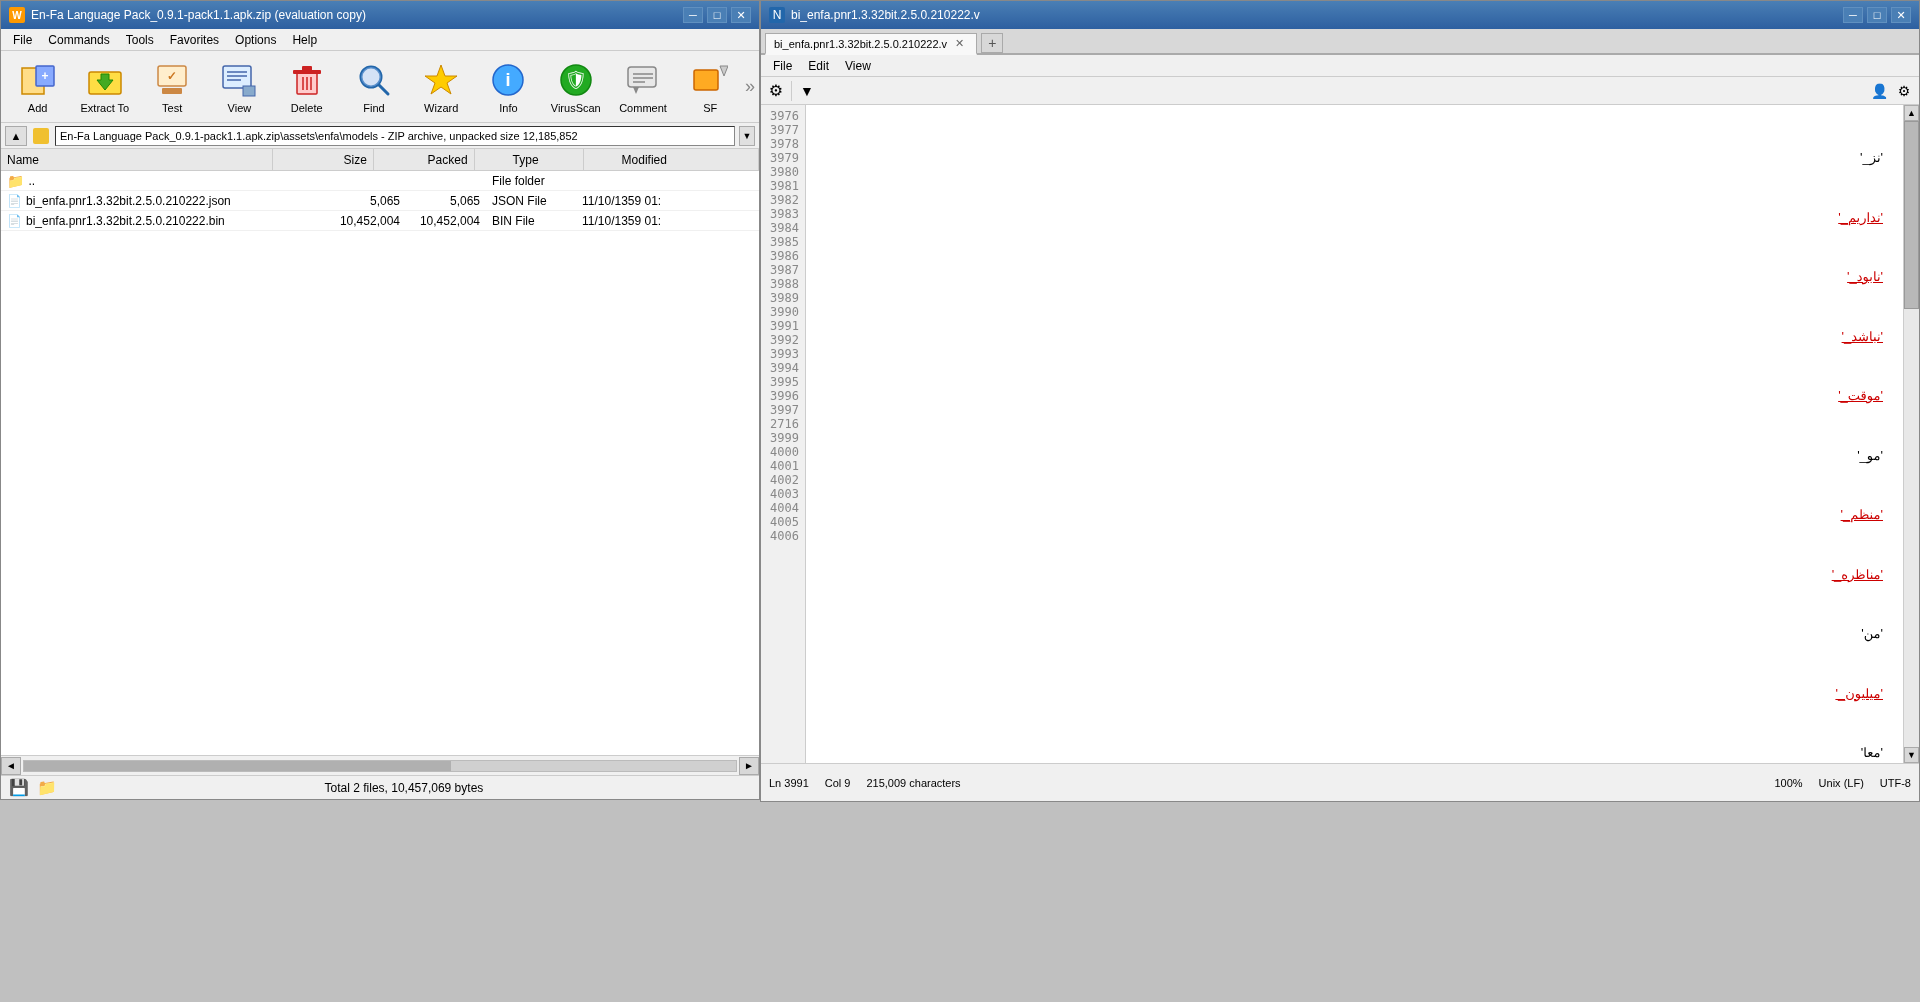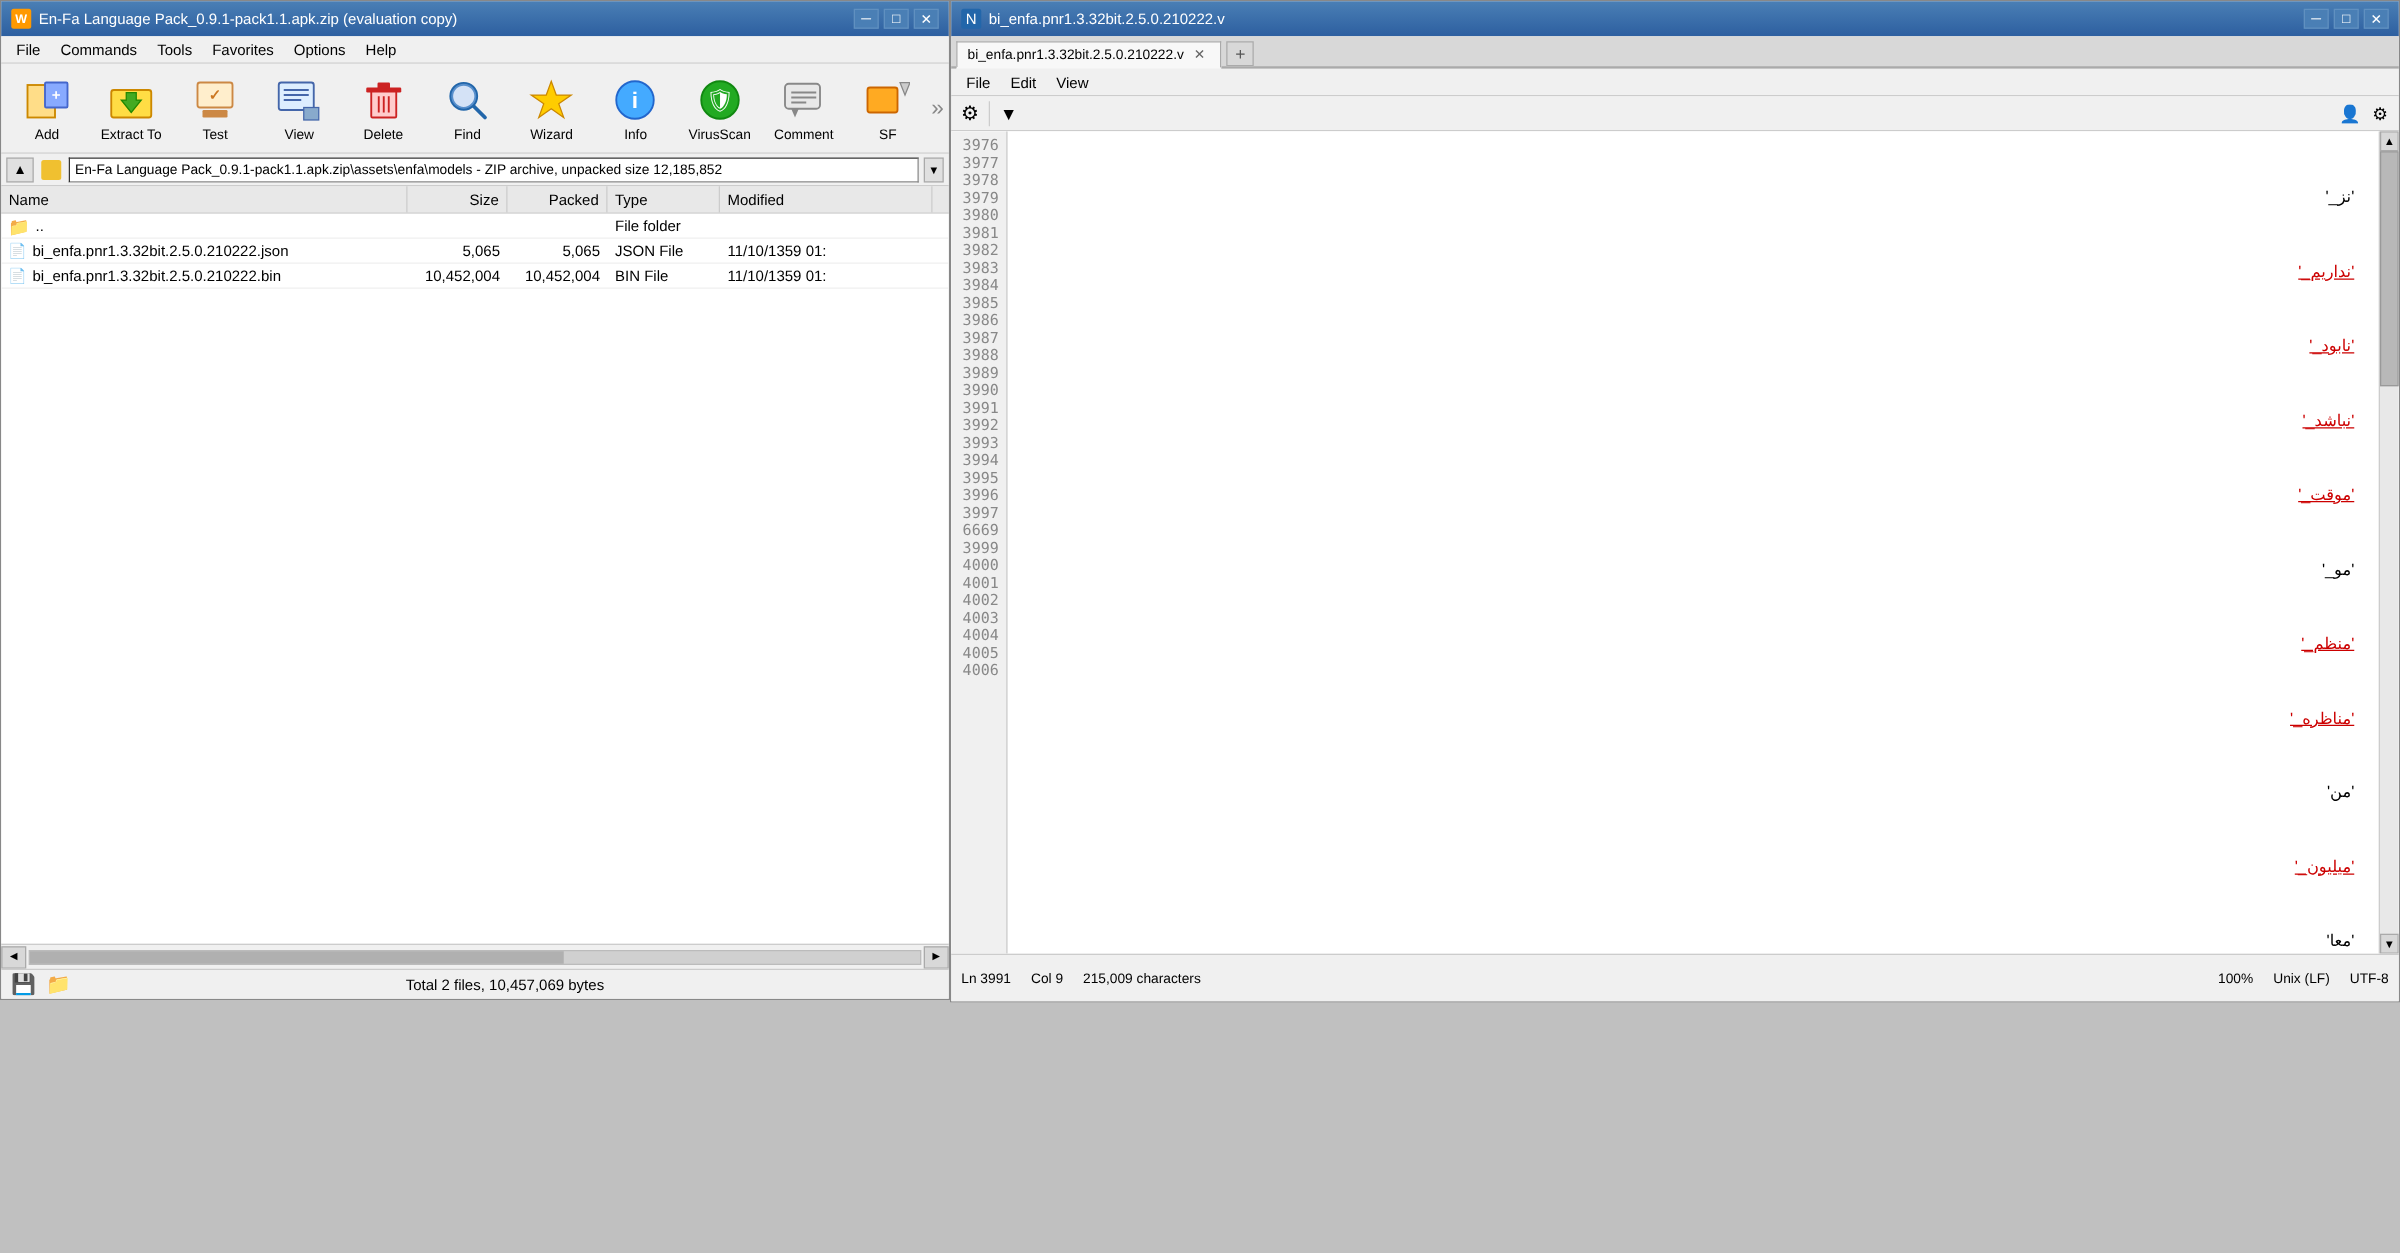--- a/index.html
+++ b/index.html
@@ -170,20 +170,21 @@
       justify-content: center;
       font-size: 9px;
     }
 
     
     .file-list-header {
       background: #e8e8e8;
       border-bottom: 1px solid #ccc;
       display: flex;
       height: 22px;
+      gap: 32px;
     }
 
     .col-header {
       padding: 3px 6px;
       font-size: 12px;
       border-right: 1px solid #ccc;
       cursor: pointer;
       display: flex;
       align-items: center;
     }
@@ -726,21 +727,21 @@
       <div>3988</div>
       <div>3989</div>
       <div>3990</div>
       <div>3991</div>
       <div>3992</div>
       <div>3993</div>
       <div>3994</div>
       <div>3995</div>
       <div>3996</div>
       <div>3997</div>
-      <div>6669</div>
+      <div>2716</div>
       <div>3999</div>
       <div>4000</div>
       <div>4001</div>
       <div>4002</div>
       <div>4003</div>
       <div>4004</div>
       <div>4005</div>
       <div>4006</div>
     </div>
 

